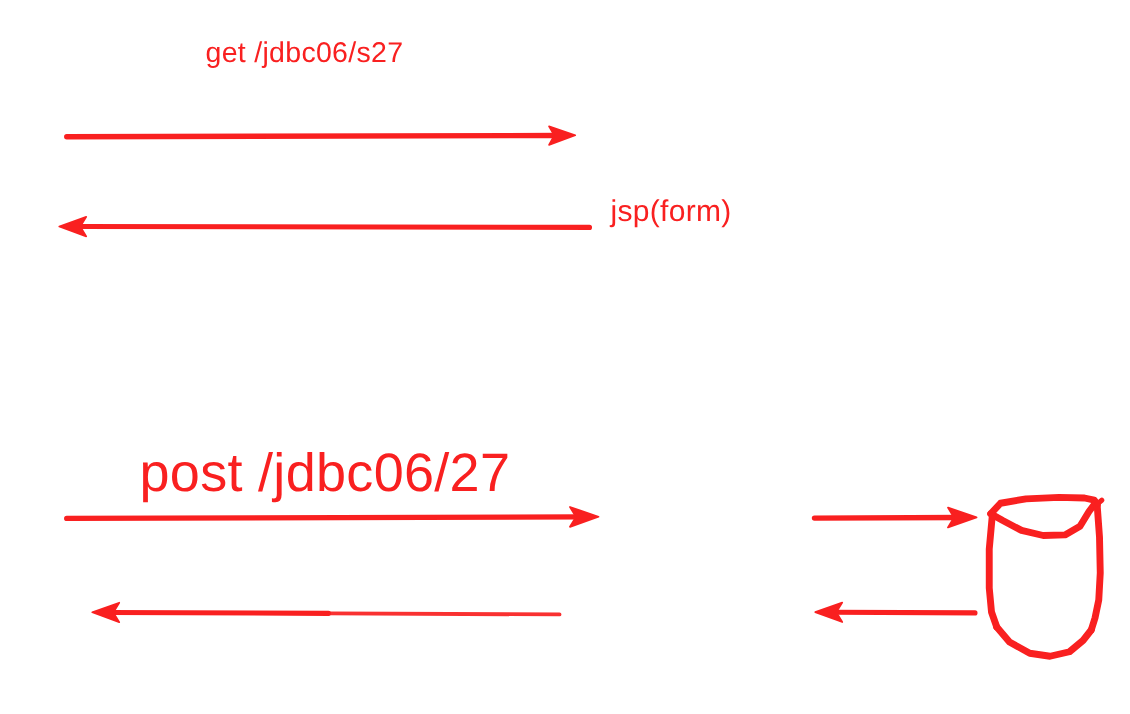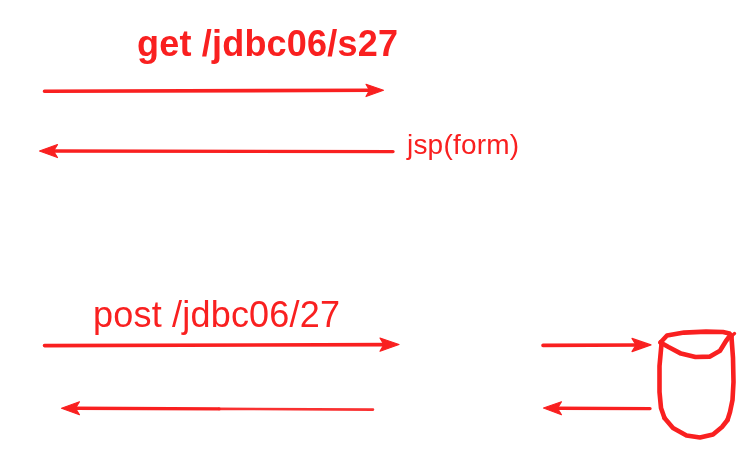--- a/index.html
+++ b/index.html
@@ -31,27 +31,26 @@
     white-space: pre;
     font-family: "Liberation Sans", "DejaVu Sans", sans-serif;
     font-weight: 400;
     letter-spacing: 0.2px;
     line-height: 1;
     user-select: none;
   }
   .label-get {
     left: 137px;
     top: 26px;
-    font-size: 36px;
-    font-weight: bold;
+    font-size: 19px;
   }
   .label-jsp {
     left: 407px;
     top: 131px;
-    font-size: 28px;
+    font-size: 20px;
   }
   .label-post {
     left: 93px;
     top: 297px;
     font-size: 36px;
   }
   .label-update {
     left: 541px;
     top: 298px;
     font-size: 29px;

